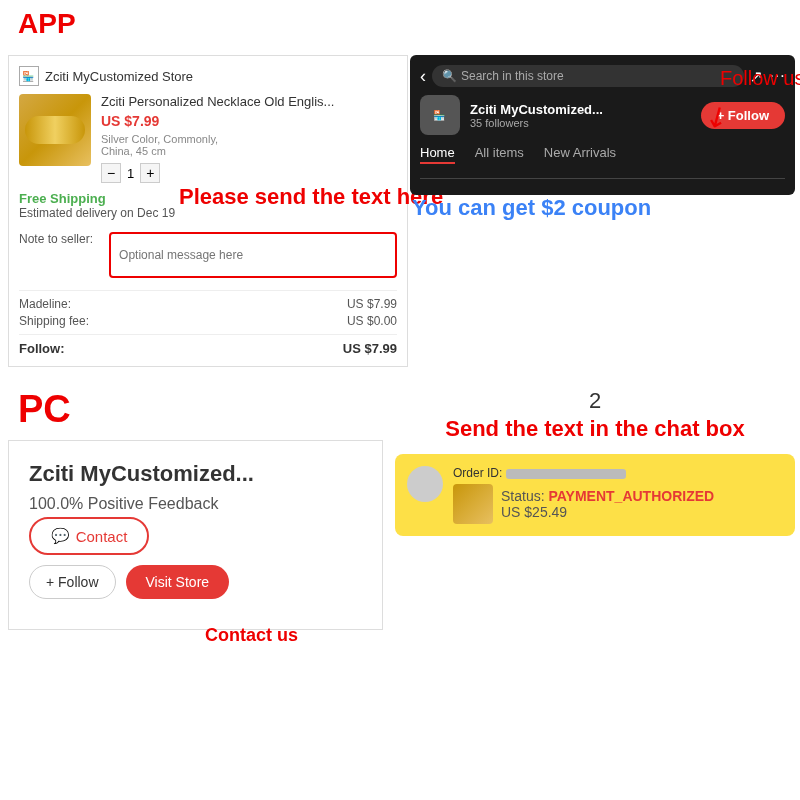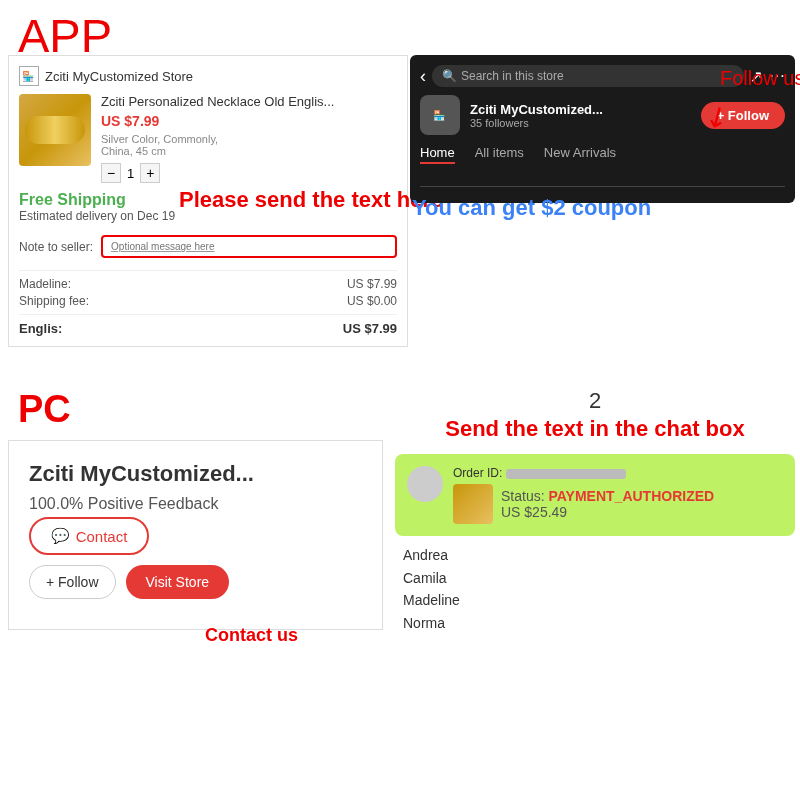--- a/index.html
+++ b/index.html
@@ -10,22 +10,22 @@
       font-family: Arial, sans-serif;
       overflow: hidden;
       position: relative;
     }
 
     
     .app-label {
       position: absolute;
       top: 8px;
       left: 18px;
-      font-size: 47px;
-      font-weight: normal;
+      font-size: 28px;
+      font-weight: bold;
       color: #e00;
     }
 
     
     .left-panel {
       position: absolute;
       top: 55px;
       left: 8px;
       width: 400px;
       background: #fff;
@@ -79,42 +79,41 @@
       border: 1px solid #ccc;
       background: #f5f5f5;
       display: flex; align-items: center; justify-content: center;
       font-size: 14px; cursor: pointer;
     }
     .qty-num { font-size: 13px; }
 
     .shipping-info {
       margin-bottom: 4px;
     }
-    .free-shipping { font-size: 16px; color: #4caf50; font-weight: bold; }
+    .free-shipping { font-size: 13px; color: #4caf50; font-weight: bold; }
     .delivery-date { font-size: 12px; color: #555; }
 
     
     .note-row {
       display: flex;
-      align-items: center;
-      gap: 8px;
+      align-items: flex-start;
+      gap: 16px;
       margin: 12px 0;
       font-size: 12px;
       color: #555;
       position: relative;
     }
     .note-input {
       flex: 1;
       border: 2px solid #e00;
       border-radius: 4px;
-      padding: 4px 8px;
-      font-size: 10px;
+      padding: 14px 8px;
+      font-size: 12px;
       color: #999;
       outline: none;
-      text-decoration: underline;
     }
 
     .please-send-text {
       position: absolute;
       top: -48px;
       left: 160px;
       font-size: 22px;
       font-weight: bold;
       color: #e00;
       white-space: nowrap;
@@ -223,21 +222,21 @@
       left: 705px;
       font-size: 28px;
       color: #e00;
       transform: rotate(-30deg);
     }
 
     .rp-nav {
       display: flex;
       gap: 20px;
       border-bottom: 1px solid #444;
-      padding-bottom: 22px;
+      padding-bottom: 14px;
       margin-bottom: 6px;
     }
     .rp-nav-item {
       font-size: 13px;
       color: #aaa;
       cursor: pointer;
       padding-bottom: 2px;
     }
     .rp-nav-item.active {
       color: #fff;
@@ -359,21 +358,21 @@
     .send-chat-big {
       font-size: 22px;
       font-weight: bold;
       color: #e00;
       text-align: center;
       margin-bottom: 12px;
       line-height: 1.2;
     }
 
     .chat-card {
-      background: #bef264;
+      background: #fde047;
       border-radius: 8px;
       padding: 12px;
       margin-bottom: 8px;
       display: flex;
       align-items: flex-start;
       gap: 10px;
     }
     .chat-avatar {
       width: 36px; height: 36px;
       background: #ccc;
@@ -460,21 +459,21 @@
   <div class="cost-row">
     <span>Madeline:</span>
     <span>US $7.99</span>
   </div>
   <div class="cost-row">
     <span>Shipping fee:</span>
     <span>US $0.00</span>
   </div>
   <hr class="divider">
   <div class="total-row">
-    <span>Englis:</span>
+    <span>Follow:</span>
     <span>US $7.99</span>
   </div>
 </div>
 
 <div class="right-panel">
   <div class="rp-top-bar">
     <span class="rp-back-btn">‹</span>
     <div class="rp-search-bar">
       <span>🔍</span>
       <span>Search in this store</span>
@@ -540,19 +539,13 @@
           <div>
             <span>Status:</span>
             <span class="status-label">PAYMENT_AUTHORIZED</span>
           </div>
           <div class="order-price">US $25.49</div>
         </div>
       </div>
     </div>
   </div>
 
-  <div class="names-list">
-    <div>Andrea</div>
-    <div>Camila</div>
-    <div>Madeline</div>
-    <div>Norma</div>
-  </div>
 </div>
 
 </body></html>

